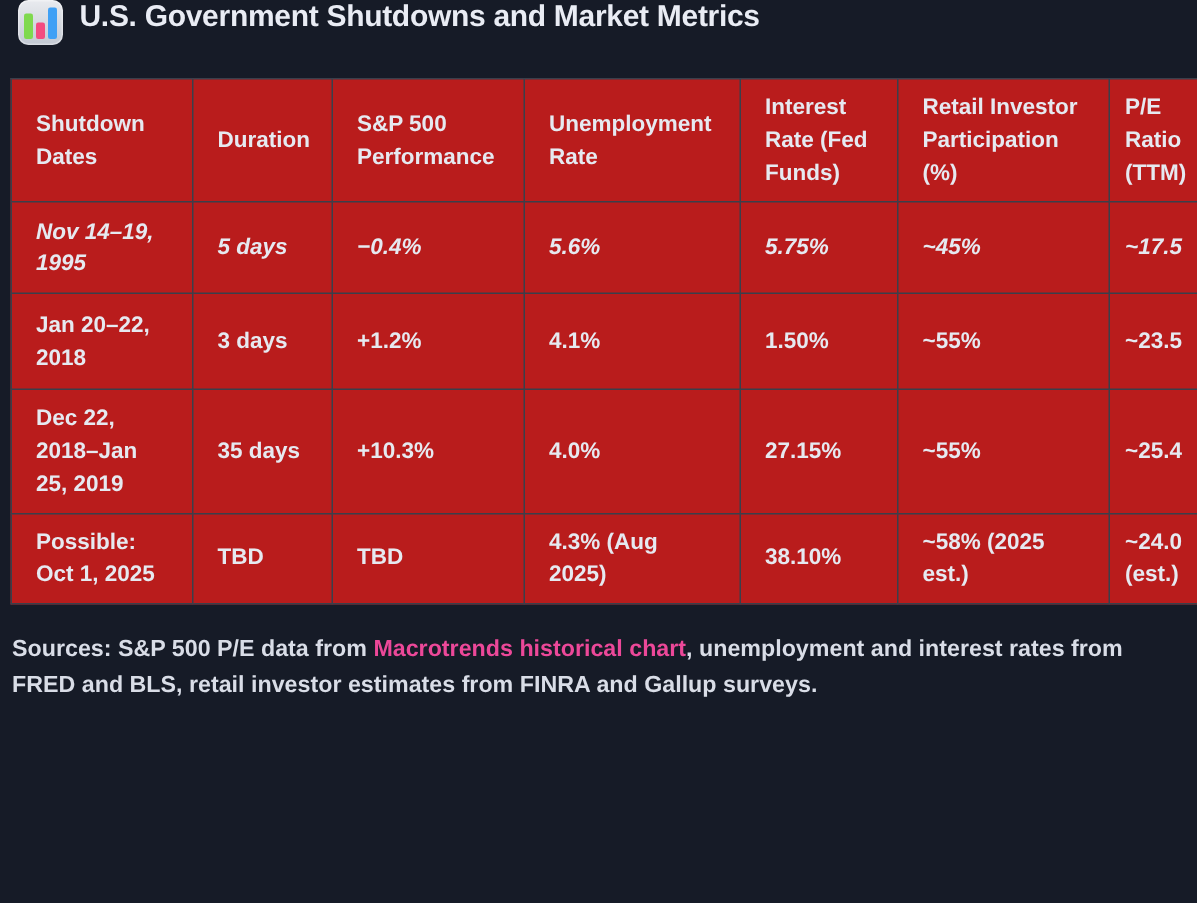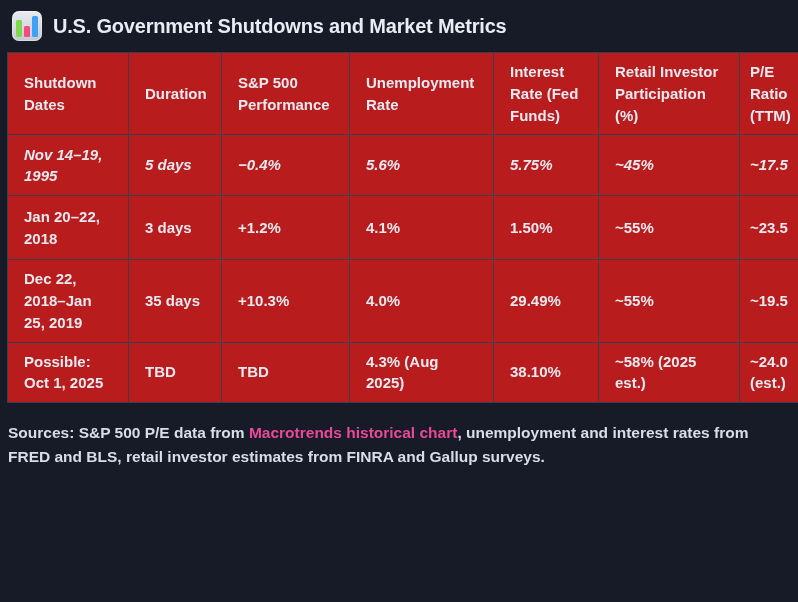--- a/index.html
+++ b/index.html
@@ -16,21 +16,21 @@
   }
   .page {
     width: 798px;
     height: 602px;
     position: relative;
   }
   
   .titlebar {
     height: 52px;
     display: flex;
-    align-items: center;
+    align-items: flex-start;
     gap: 11px;
     padding-left: 12px;
     box-sizing: border-box;
   }
   .chart-icon {
     width: 30px;
     height: 30px;
     border-radius: 7px;
     background: linear-gradient(180deg, #e9ebef 0%, #c3c9d3 100%);
     position: relative;
@@ -153,23 +153,23 @@
         <td>4.1%</td>
         <td>1.50%</td>
         <td>~55%</td>
         <td>~23.5</td>
       </tr>
       <tr class="r4">
         <td>Dec 22, 2018–Jan 25, 2019</td>
         <td>35 days</td>
         <td>+10.3%</td>
         <td>4.0%</td>
-        <td>29.49%</td>
+        <td>27.15%</td>
         <td>~55%</td>
-        <td>~19.5</td>
+        <td>~25.4</td>
       </tr>
       <tr class="r5">
         <td>Possible: Oct 1, 2025</td>
         <td>TBD</td>
         <td>TBD</td>
         <td>4.3% (Aug 2025)</td>
         <td>38.10%</td>
         <td>~58% (2025 est.)</td>
         <td>~24.0 (est.)</td>
       </tr>

